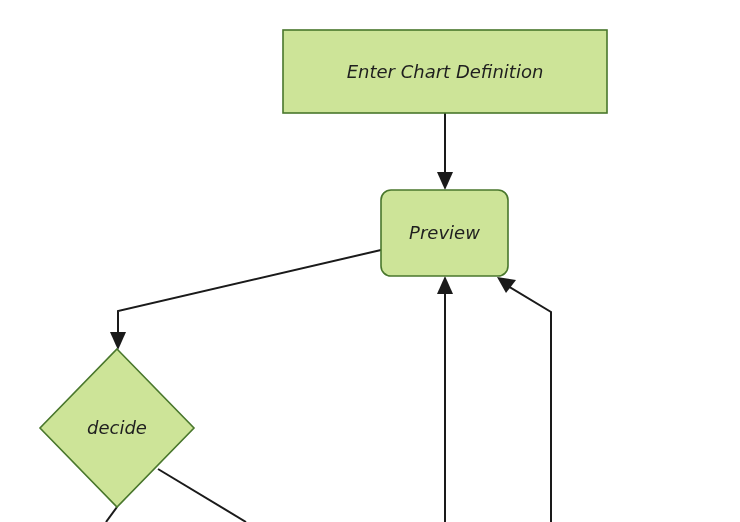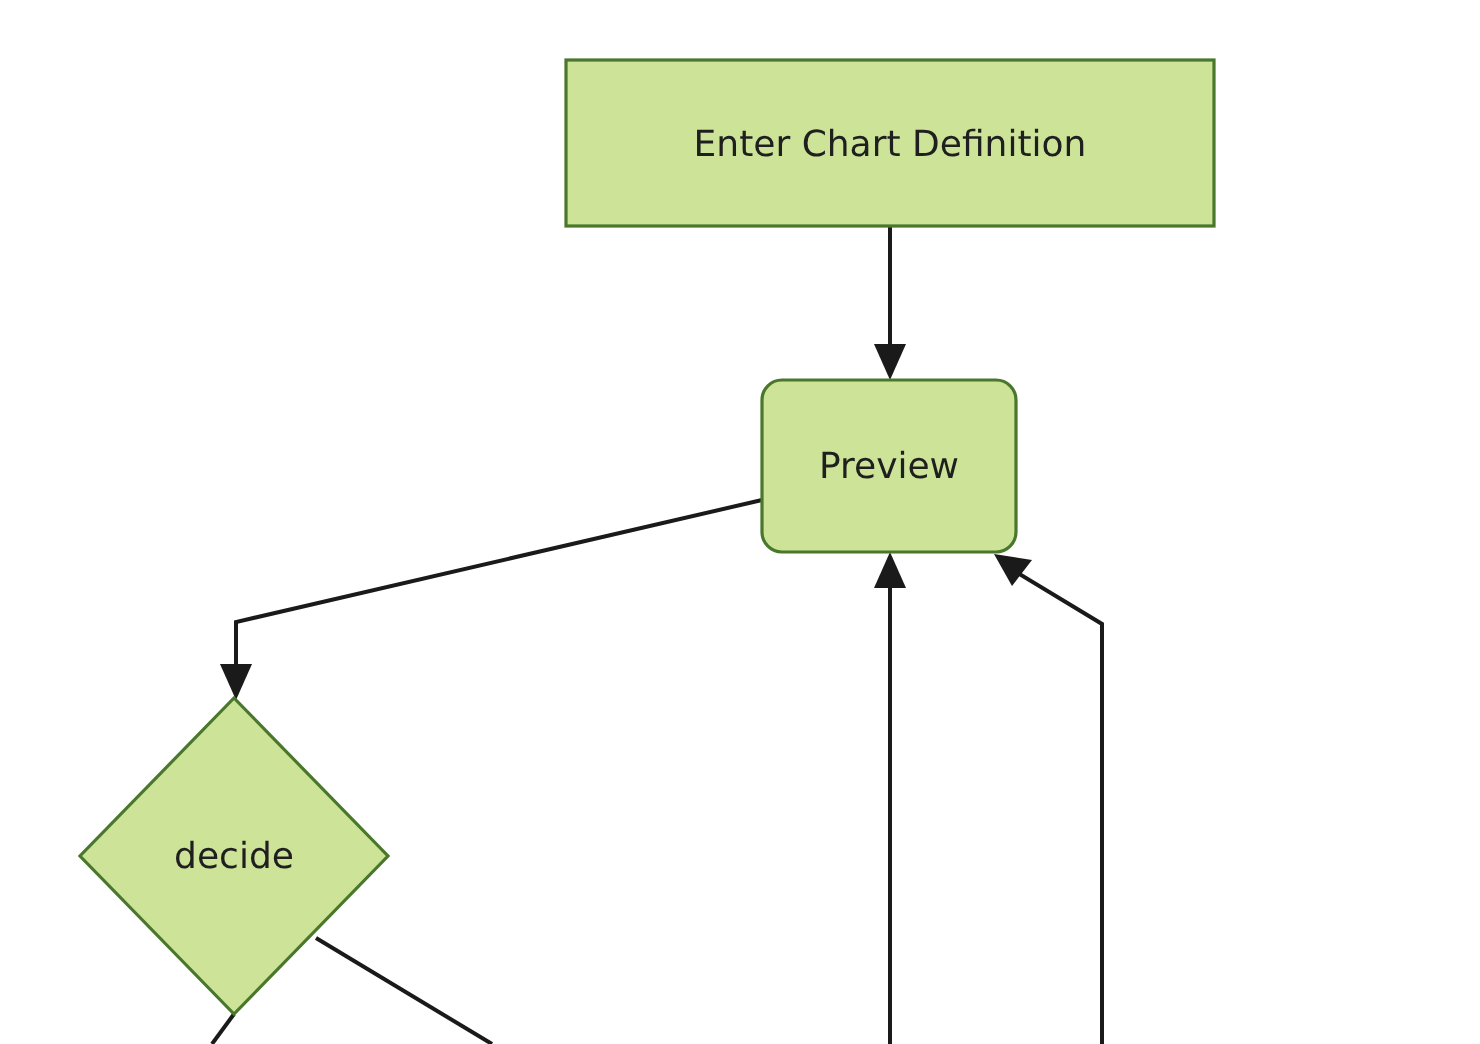--- a/index.html
+++ b/index.html
@@ -10,20 +10,21 @@
   }
   body {
     font-family: "DejaVu Sans", "Liberation Sans", sans-serif;
   }
   #canvas {
     position: relative;
     width: 740px;
     height: 522px;
     background: #ffffff;
     overflow: hidden;
+    font-style: italic;
   }
   #flow-svg {
     position: absolute;
     left: 0;
     top: 0;
     width: 740px;
     height: 522px;
     display: block;
   }
   .node-shape {

